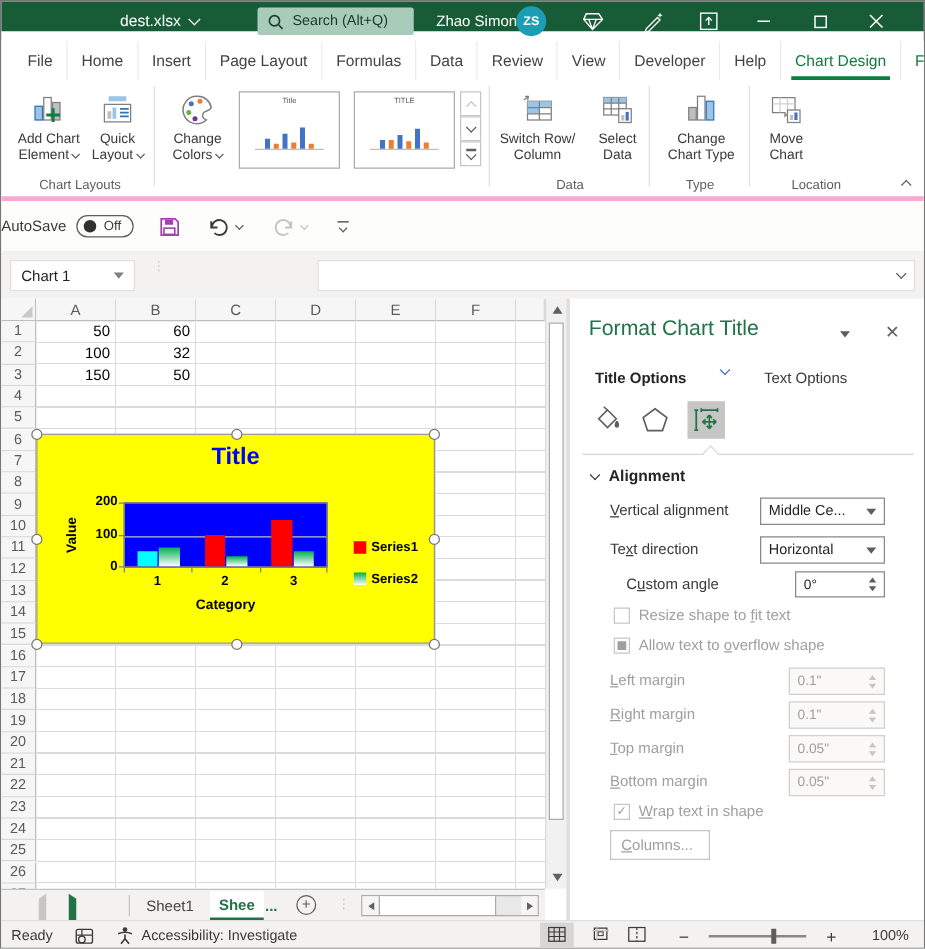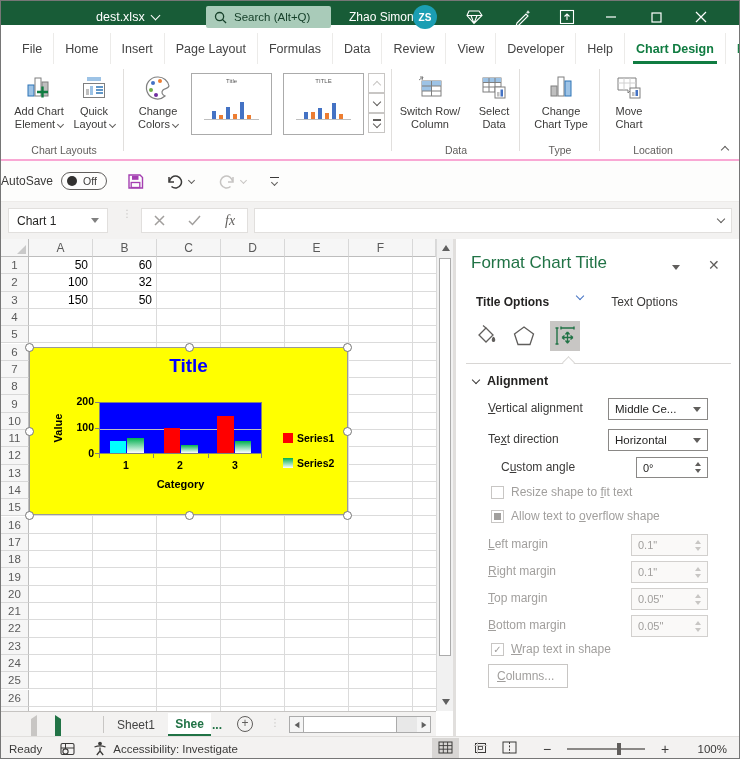--- a/index.html
+++ b/index.html
@@ -15,25 +15,25 @@
   #user-name { left:348px; top:0; height:32px; display:flex; align-items:center; font-size:12px; }
   #avatar { left:412px; top:4px; width:24px; height:24px; border-radius:50%; background:#1B9EB3; color:#fff; font-size:10px; font-weight:bold; display:flex; align-items:center; justify-content:center; }
   .tb-btn { top:0; width:34px; height:32px; display:flex; align-items:center; justify-content:center; color:#fff; }
   .tb-btn svg { display:block; }
 
   
   #tabrow { left:0; top:32px; width:740px; height:31px; background:#fff; display:flex; align-items:stretch; padding-left:10px; }
   .rtab { display:flex; align-items:center; padding:0 11px; font-size:12.5px; color:#444; position:relative; white-space:nowrap; }
   .rtab + .rtab { border-left:1px solid #ECEBE9; }
   .rtab.ctx { color:#107C41; }
-  .rtab.active { font-weight:bold; }
+  .rtab.active { font-weight:normal; }
   .rtab.active::after { content:""; position:absolute; left:8px; right:8px; bottom:0; height:3px; background:#107C41; }
 
   
-  #ribbon { left:0; top:63px; width:740px; height:97px; background:#fff; border-bottom:2px solid #f9a8d4; }
+  #ribbon { left:0; top:63px; width:740px; height:97px; background:#fff; border-bottom:4px solid #f9a8d4; }
   .rsep { position:absolute; top:5px; bottom:8px; width:1px; background:#E1DFDD; }
   .rbtn { position:absolute; top:4px; height:78px; text-align:center; color:#3B3A39; }
   .rbtn .ricon { height:34px; display:flex; align-items:flex-end; justify-content:center; }
   .rbtn .rlbl { font-size:11px; line-height:13px; margin-top:3px; }
   .caret { display:inline-block; width:5px; height:5px; border-right:1.2px solid #605E5C; border-bottom:1.2px solid #605E5C; transform:rotate(45deg); margin-left:3px; margin-bottom:1px; }
   .grp-lbl { position:absolute; bottom:3px; font-size:10.5px; color:#605E5C; text-align:center; }
   .gal-card { position:absolute; top:9px; width:81px; height:62px; background:#fff; border:1px solid #ABABAB; }
   .gal-title { text-align:center; font-size:6px; color:#595959; margin-top:4px; }
   .gal-bars { position:absolute; left:12px; right:12px; bottom:14px; height:24px; border-bottom:1px solid #BFBFBF; display:flex; align-items:flex-end; gap:3px; justify-content:center; }
   .gal-bars i { display:block; width:4px; }
@@ -394,29 +394,20 @@
       <span class="mini-caret" style="margin:0;"></span>
     </div>
   </div>
 
   <div id="formularow" class="abs">
     <div id="name-box" class="abs">
       <span>Chart 1</span>
       <span class="dd"></span>
     </div>
     <div class="abs dots3" style="left:121px; top:10px;">⋮</div>
-    <div id="fx-group" class="abs">
-      <svg width="11" height="11" viewBox="0 0 11 11">
-          <path d="M1 1 L10 10 M10 1 L1 10" stroke="#A19F9D" stroke-width="1.5"></path>
-        </svg>
-      <svg width="13" height="11" viewBox="0 0 13 11">
-          <path d="M1 6 L4.5 9.5 L12 1" fill="none" stroke="#A19F9D" stroke-width="1.5"></path>
-        </svg>
-      <span style="font-family:'Liberation Serif',serif; font-style:italic; font-size:14px; color:#605E5C;">fx</span>
-    </div>
     <div id="formula-input" class="abs">
       <span style="padding-left:6px; font-size:12px;"></span>
       <span id="formula-dd"></span>
     </div>
   </div>
 
   <div id="grid" class="abs">
     <div id="grid-lines"></div>
     <div id="corner-box"></div>
     <div id="col-headers">

